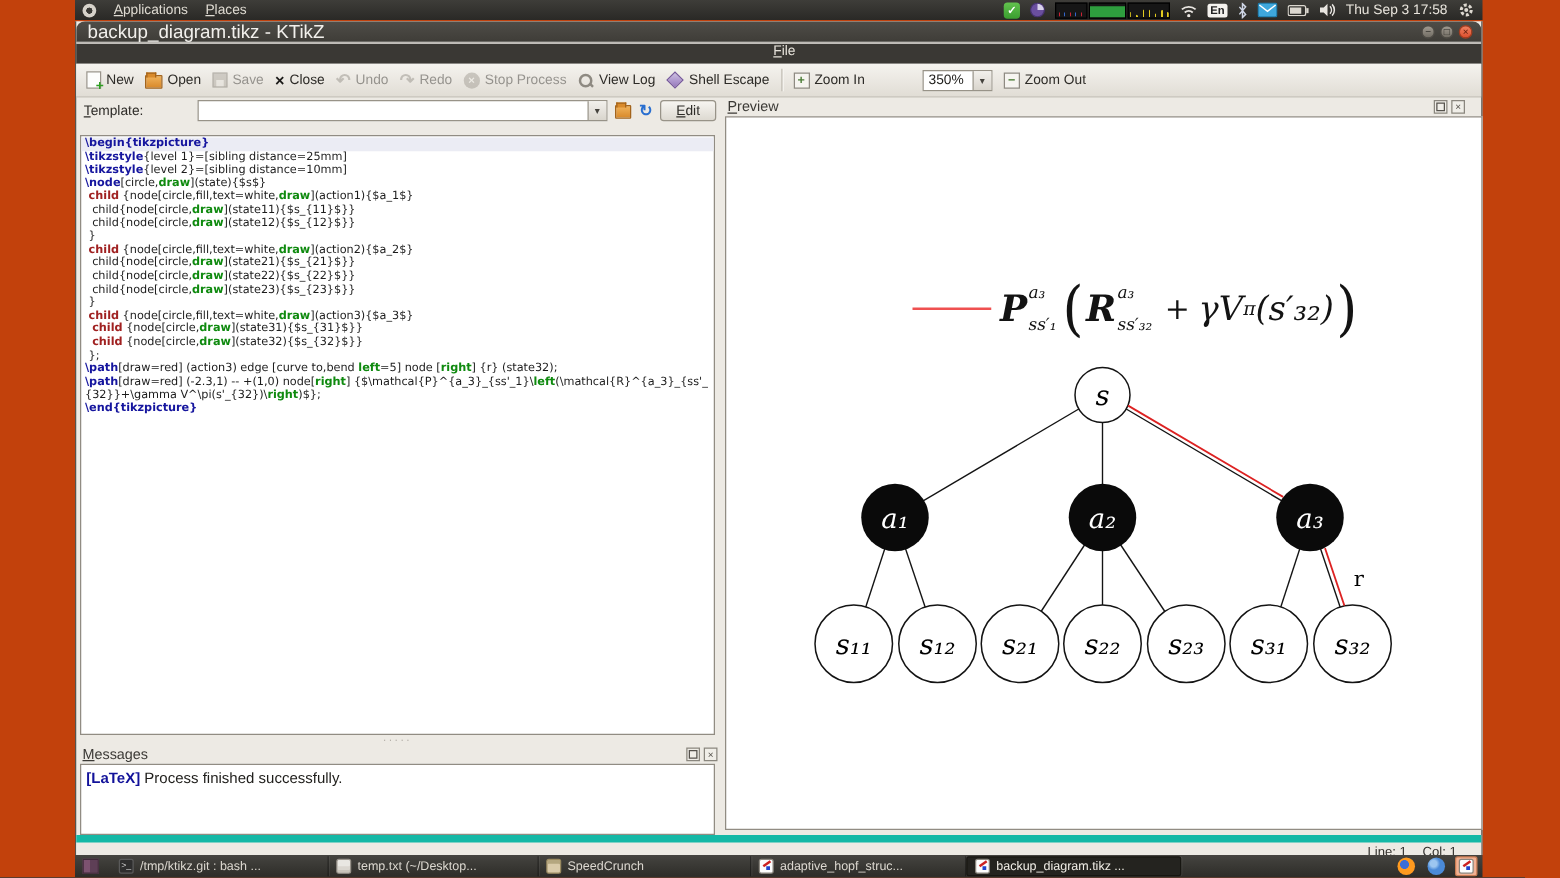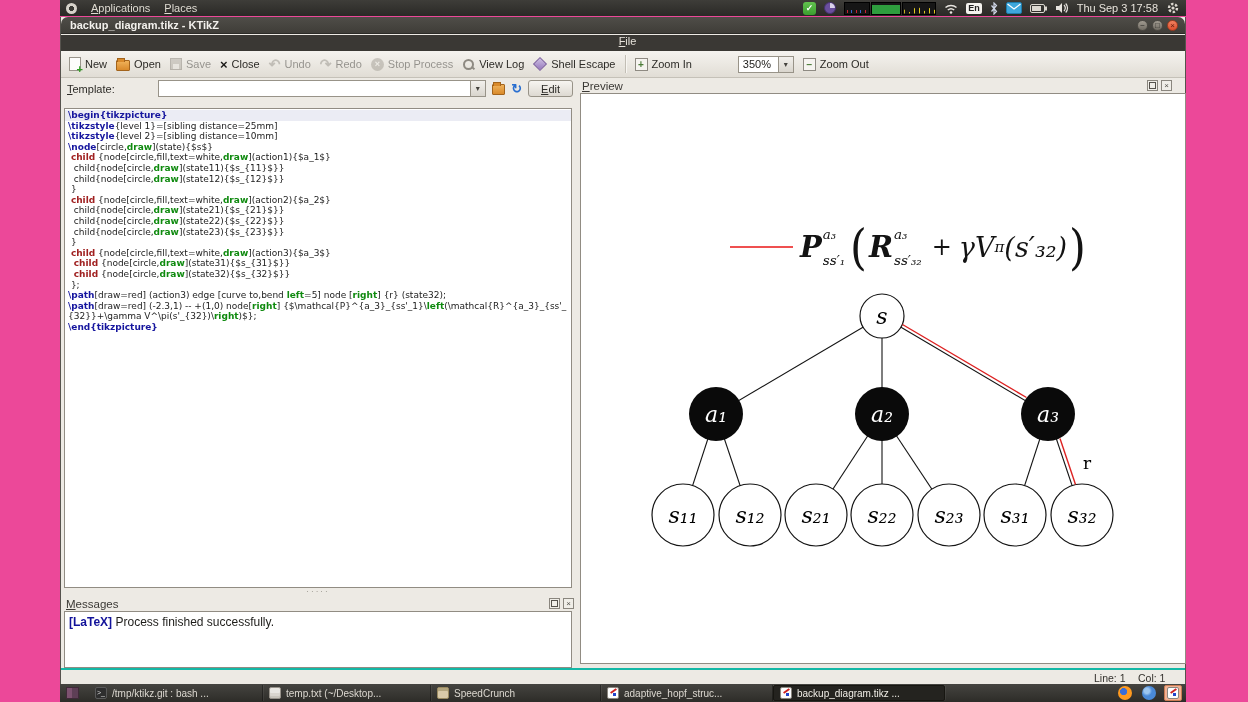--- a/index.html
+++ b/index.html
@@ -1,17 +1,17 @@
 <!DOCTYPE html>
 <html><head>
 <meta charset="utf-8">
 <style>
   * { margin:0; padding:0; box-sizing:border-box; }
   html,body { background:#000; }
-  .screen { position:relative; width:1248px; height:702px; background:#ec4899; overflow:hidden;
+  .screen { position:relative; width:1248px; height:702px; background:#c2410c; overflow:hidden;
             font-family:"Liberation Sans", sans-serif; }
 
   
   .top-panel { position:absolute; left:60px; top:0; width:1126px; height:16px;
                background:linear-gradient(#3e3d39,#2a2926); color:#dfdbd2; font-size:11px;
                display:flex; align-items:center; }
   .tp-left { display:flex; align-items:center; gap:14px; padding-left:6px; }
   .distributor-logo { width:11px; height:11px; border-radius:50%;
                background:radial-gradient(circle at 50% 50%, #3a3935 0 30%, #d6d2ca 34% 100%); }
   .tp-menu { cursor:default; }
@@ -33,21 +33,21 @@
   .kb-layout { background:#f4f2ee; color:#222; font-size:9px; font-weight:bold; padding:1px 2px;
                border-radius:2px; line-height:9px; }
   .clock-text { font-size:11px; color:#e8e4dc; white-space:nowrap; }
 
   
   .win { position:absolute; left:60px; top:17px; width:1126px; height:667px; background:#edeae4;
          border-left:1px solid #56534d; border-right:1px solid #56534d; }
   .titlebar { position:absolute; left:0; top:0; width:100%; height:17px;
               background:linear-gradient(#4f4d48,#3f3d38); border-radius:7px 7px 0 0;
               display:flex; align-items:center; border-bottom:1px solid #2c2b27; }
-  .win-title { color:#f2f0ec; font-weight:bold; font-size:11px; padding-left:9px; }
+  .win-title { color:#f2f0ec; font-weight:normal; font-size:15px; padding-left:9px; }
   .win-btns { margin-left:auto; display:flex; gap:4px; padding-right:7px; }
   .wbtn { width:11px; height:11px; border-radius:50%; font-size:8px; line-height:10px; text-align:center;
           color:#2e2c28; background:linear-gradient(#a09a90,#716c63); border:1px solid #4e4b45; }
   .wbtn.close { background:linear-gradient(#f08160,#dd4f2e); border-color:#a33d20; color:#5d1c0c; }
   .menubar { position:absolute; left:0; top:18px; width:100%; height:16px; background:#3a3834;
              display:flex; align-items:center; gap:17px; padding-left:9px; color:#e6e2da; font-size:11px;flex-direction:column; }
   .mn { display:inline-block; }
   .mn::first-letter { text-decoration:underline; }
 
   
@@ -127,21 +127,21 @@
              color:#131313; font-family:"DejaVu Serif", serif; }
   .f-cal { font-size:29px; font-style:italic; font-weight:600; }
   .f-col { display:inline-flex; flex-direction:column; justify-content:space-between; height:44px;
            padding:3px 0 2px 0; margin:0 3px 0 1px; font-size:13.5px; font-style:italic; line-height:1; }
   .f-paren { font-size:48px; font-weight:300; line-height:44px; margin:0 1px; transform:scaleX(.9); }
   .f-plus { font-size:24px; margin:0 7px; }
   .f-it { font-size:27px; font-style:italic; }
   .f-sup-pi { font-size:15px; font-style:italic; vertical-align:10px; }
 
   .status-bar { position:absolute; left:0; top:651px; width:100%; height:16px; background:#edeae4;
-                border-top:2px solid #14b8a6; font-size:10.5px; color:#33312d; }
+                border-top:6px solid #14b8a6; font-size:10.5px; color:#33312d; }
   .status-cell { position:absolute; top:2px; }
 
   
   .taskbar { position:absolute; left:60px; top:684px; width:1126px; height:18px;
              background:linear-gradient(#454440,#2d2c28); display:flex; align-items:center;
              color:#dcd8d0; font-size:10px; }
   .ws-switcher { width:13px; height:12px; margin:0 10px 0 6px; background:#7d5270;
                  border:1px solid #3f2a38; box-shadow:inset -6px 0 0 #5e3f56; }
   .task-item { display:flex; align-items:center; gap:5px; height:16px; padding:0 6px;
                border-right:1px solid rgba(0,0,0,.35); box-shadow:1px 0 0 rgba(255,255,255,.06); }

